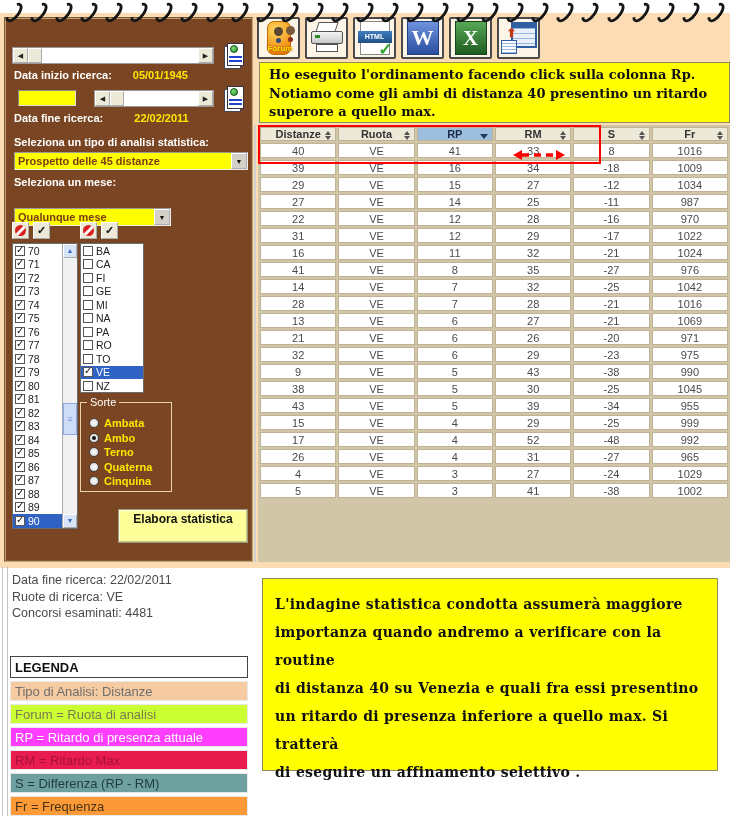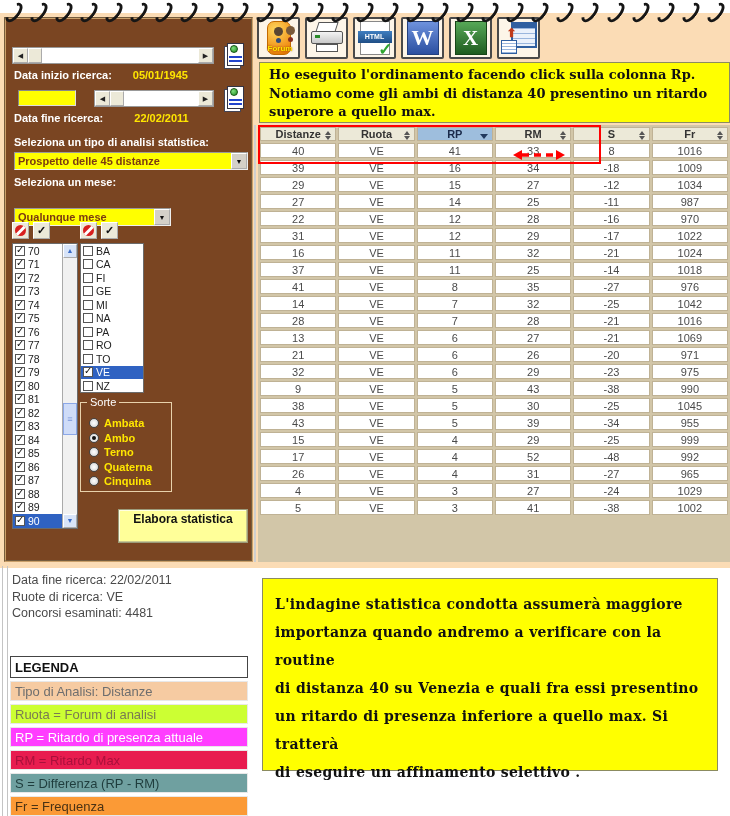--- a/index.html
+++ b/index.html
@@ -504,28 +504,20 @@
           </tr>
           <tr>
             <td>16</td>
             <td>VE</td>
             <td>11</td>
             <td>32</td>
             <td>-21</td>
             <td>1024</td>
           </tr>
           <tr>
-            <td>37</td>
-            <td>VE</td>
-            <td>11</td>
-            <td>25</td>
-            <td>-14</td>
-            <td>1018</td>
-          </tr>
-          <tr>
             <td>41</td>
             <td>VE</td>
             <td>8</td>
             <td>35</td>
             <td>-27</td>
             <td>976</td>
           </tr>
           <tr>
             <td>14</td>
             <td>VE</td>
@@ -644,21 +636,21 @@
   <div class="vline" style="left:7px;"></div>
   <div class="summary" id="summary">
       <div>Data fine ricerca: 22/02/2011</div>
       <div>Ruote di ricerca: VE</div>
       <div>Concorsi esaminati: 4481</div>
     </div>
   <div class="legend">
     <div class="legend-title">LEGENDA</div>
     <div id="legend-rows">
         <div class="legend-row" style="background: rgb(246, 203, 162); color: rgb(110, 110, 110);">Tipo di Analisi: Distanze</div>
-        <div class="legend-row" style="background: rgb(204, 255, 51); color: rgb(122, 122, 82);">Ruota = Forum di analisi</div>
+        <div class="legend-row" style="background: rgb(204, 255, 51); color: rgb(122, 122, 82);">Forum = Ruota di analisi</div>
         <div class="legend-row" style="background: rgb(255, 61, 255); color: rgb(255, 255, 255);">RP = Ritardo di presenza attuale</div>
         <div class="legend-row" style="background: rgb(232, 28, 79); color: rgb(169, 16, 60);">RM = Ritardo Max</div>
         <div class="legend-row" style="background: rgb(111, 160, 160); color: rgb(31, 61, 61);">S = Differenza (RP - RM)</div>
         <div class="legend-row" style="background: rgb(251, 154, 54); color: rgb(74, 50, 20);">Fr = Frequenza</div>
       </div>
   </div>
 
   <div class="note note-bottom" id="note-bottom">
       <div>L'indagine statistica condotta assumerà maggiore</div>
       <div>importanza quando andremo a verificare con  la routine</div>

